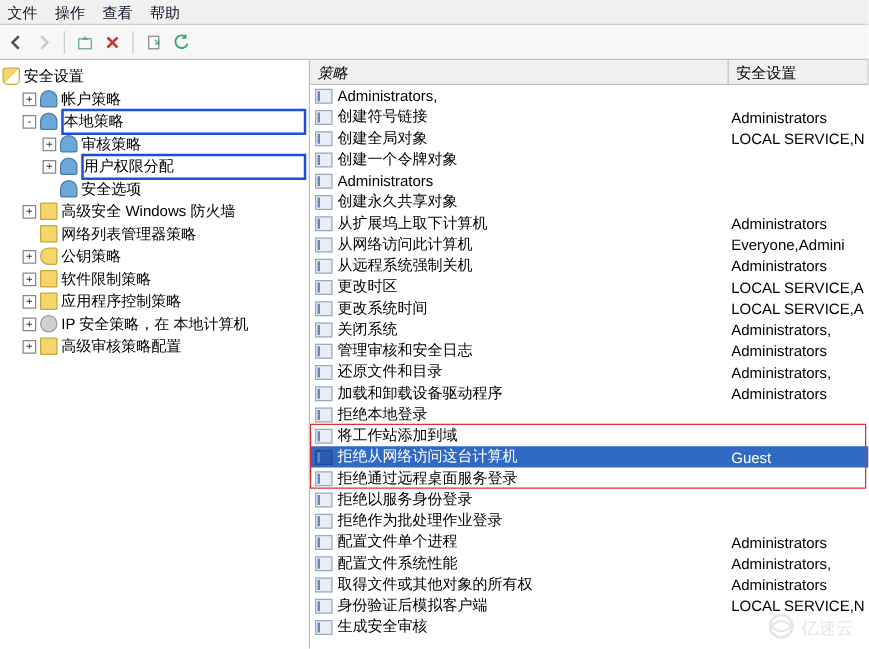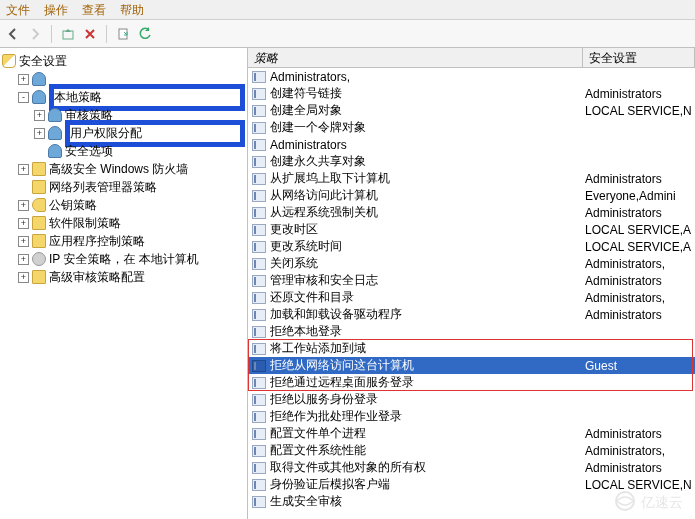--- a/index.html
+++ b/index.html
@@ -1,39 +1,39 @@
 <!DOCTYPE html>
 <html><head>
 <meta charset="utf-8">
 <style>
   * { margin: 0; padding: 0; box-sizing: border-box; }
   body { font-family: "Microsoft YaHei", SimSun, Arial, sans-serif; font-size: 12px; background: #fff; width: 695px; height: 519px; overflow: hidden; position: relative; }
 
   .menubar { display: flex; padding: 2px 6px; height: 20px; background: #f0f0f0; border-bottom: 1px solid #d0d0d0; }
-  .menubar span { margin-right: 14px; color: #a16207; }
+  .menubar span { margin-right: 14px; color: #0f172a; }
 
   .toolbar { display: flex; align-items: center; height: 28px; padding: 2px 4px; background: #f7f7f7; border-bottom: 1px solid #c0c0c0; gap: 4px; }
   .tb-icon { width: 18px; height: 18px; display: inline-flex; align-items: center; justify-content: center; color: #555; }
   .tb-sep { width: 1px; height: 18px; background: #ccc; margin: 0 3px; }
 
   .split { display: flex; height: calc(100% - 48px); }
 
   .tree-pane { width: 248px; border-right: 1px solid #c0c0c0; overflow: hidden; background: #fff; }
   .tree { padding: 4px 2px; }
   .tree-row { display: flex; align-items: center; height: 18px; white-space: nowrap; }
   .expander { width: 11px; height: 11px; border: 1px solid #888; display: inline-flex; align-items: center; justify-content: center; font-size: 9px; line-height: 9px; margin-right: 3px; color: #333; background: #fff; }
   .expander.empty { border: none; background: none; }
   .node-icon { width: 14px; height: 14px; margin-right: 3px; display: inline-block; background: #f5d66b; border: 1px solid #c9a63b; border-radius: 1px; }
   .node-icon.shield { background: linear-gradient(135deg,#f5d66b 50%,#fff 50%); border-radius: 2px 2px 4px 4px; }
   .node-icon.gear { background: #d0d0d0; border-color: #999; border-radius: 50%; }
   .node-icon.key { background: #f5d66b; border-radius: 50% 2px 2px 50%; }
   .node-icon.users { background: #6ea8d8; border-color: #4a7aa8; border-radius: 50% 50% 2px 2px; }
   .tree-label { flex: 1; }
   .ind { display: inline-block; }
-  .hl-red { border: 5px solid #1d4ed8; }
+  .hl-red { border: 2px solid #1d4ed8; }
 
   .list-pane { flex: 1; display: flex; flex-direction: column; overflow: hidden; }
   .list-header { display: flex; background: #f0f0f0; border-bottom: 1px solid #c0c0c0; height: 20px; }
   .list-header .col { padding: 2px 6px; border-right: 1px solid #c0c0c0; font-weight: normal; }
   .col-policy { width: 335px; font-style: italic; }
   .col-security { flex: 1; }
 
   .list-body { flex: 1; overflow: hidden; position: relative; }
   .list-row { display: flex; align-items: center; height: 17px; padding-left: 4px; }
   .list-row.selected { background: #316ac5; color: #fff; }
@@ -102,20 +102,21 @@
     <div class="tree" id="tree">
       <div class="tree-row">
         <span class="ind" style="width:0px"></span>
         <span class="node-icon shield"></span>
         <span class="tree-label">安全设置</span>
       </div>
     <div class="tree-row">
           <span class="ind" style="width: 16px;"></span>
           <span class="expander">+</span>
           <span class="node-icon users"></span>
+          <span class="tree-label">帐户策略</span>
         </div>
         <div class="tree-row">
           <span class="ind" style="width: 16px;"></span>
           <span class="expander">-</span>
           <span class="node-icon users"></span>
           <span class="tree-label hl-red">本地策略</span>
         </div>
         <div class="tree-row">
           <span class="ind" style="width: 32px;"></span>
           <span class="expander">+</span>

